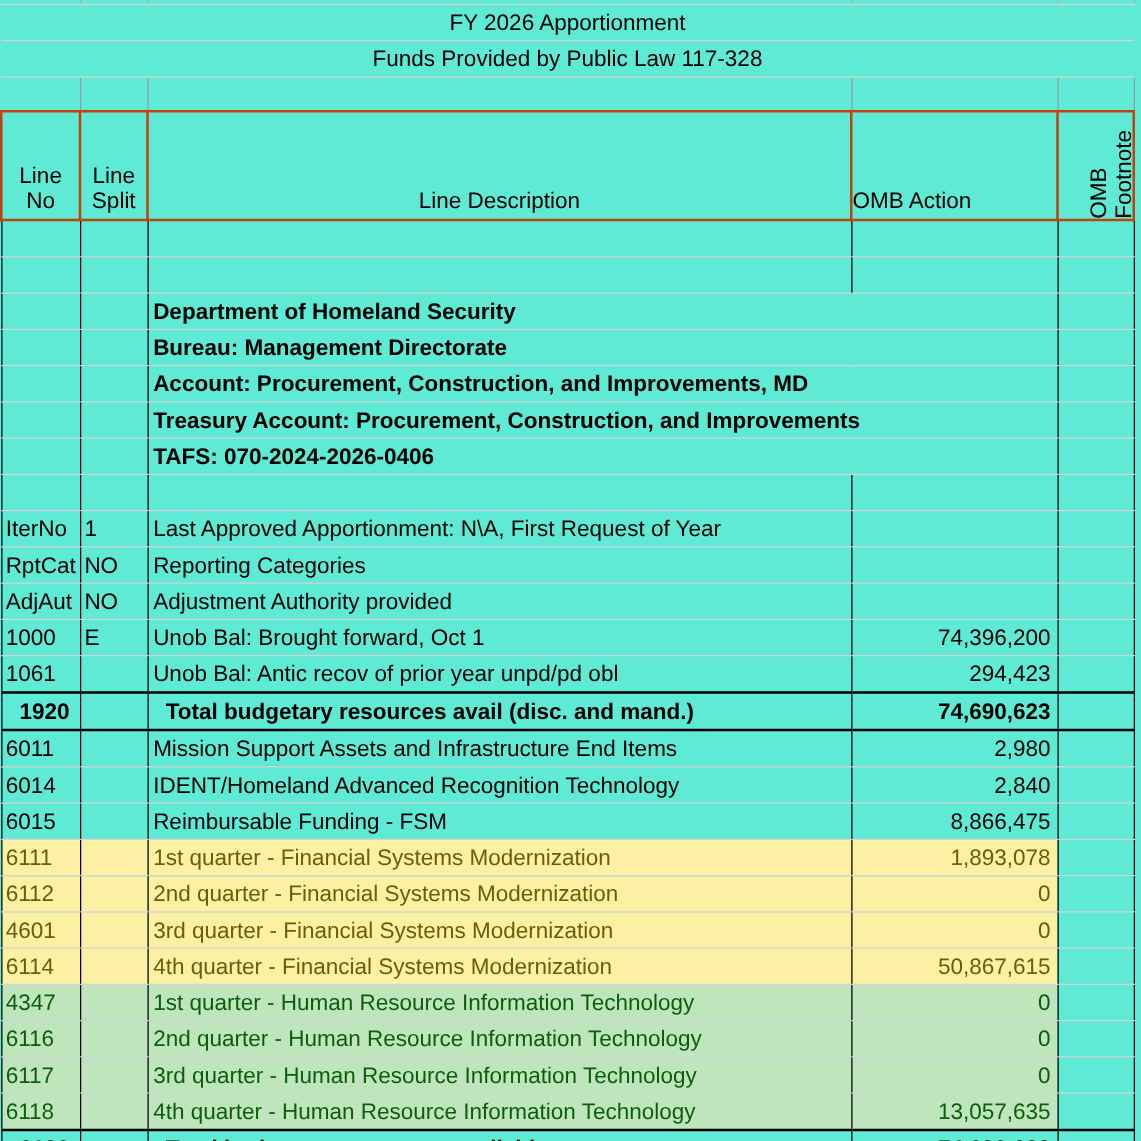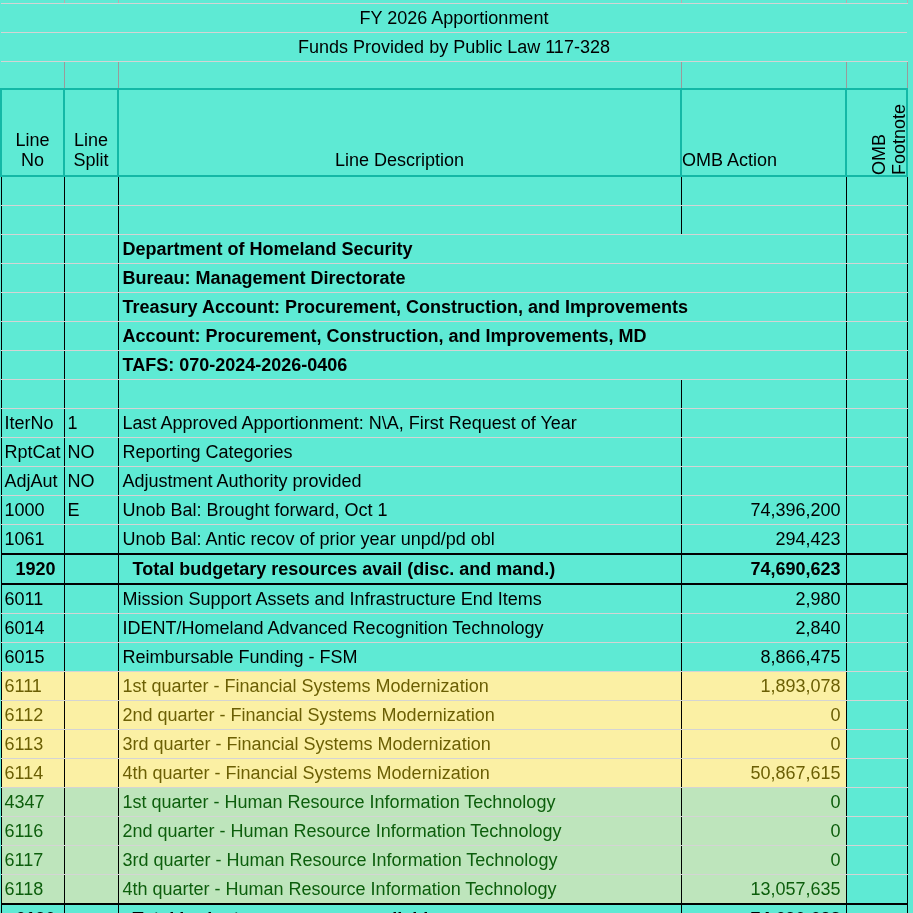--- a/index.html
+++ b/index.html
@@ -13,21 +13,21 @@
   .vl{border-left:1px solid #000;}
   
   tr.g td{border-bottom:1px solid #d4d4d4;}
   
   .gv{border-right:1px solid #9a9a9a;}
   .strip td{height:3px;border-bottom:1px solid #d4d4d4;}
   .strip .gv{border-right:1px solid #b0b0b0;}
   .titlerow td{text-align:center;border-bottom:1px solid #d4d4d4;height:28px;}
   .preheader td{height:26px;}
   
-  .hdr td{border:2px solid #14b8a6;vertical-align:bottom;text-align:center;
+  .hdr td{border:2px solid #c2410c;vertical-align:bottom;text-align:center;
           padding-bottom:5px;height:80px;white-space:pre-line;}
   .hdr td.acell{text-align:left;padding-right:7px;}
   .hdr td.fcell{vertical-align:middle;padding-bottom:0;}
   .rot{transform:rotate(-90deg);white-space:pre-line;line-height:20px;text-align:left;
        width:84px;margin:0 auto;}
   
   .no{padding-left:3px;}
   .split{padding-left:3px;}
   .desc{padding-left:4px;}
   .amount{text-align:right;padding-right:5px;}
@@ -112,27 +112,27 @@
   </tr>
   <tr class="g info">
     <td class="vl vb no"></td>
     <td class="vb split"></td>
     <td class="vb desc" colspan="2">Bureau: Management Directorate</td>
     <td class="vb"></td>
   </tr>
   <tr class="g info">
     <td class="vl vb no"></td>
     <td class="vb split"></td>
+    <td class="vb desc" colspan="2">Account: Procurement, Construction, and Improvements, MD</td>
+    <td class="vb"></td>
+  </tr>
+  <tr class="g info">
+    <td class="vl vb no"></td>
+    <td class="vb split"></td>
     <td class="vb desc" colspan="2">Treasury Account: Procurement, Construction, and Improvements</td>
-    <td class="vb"></td>
-  </tr>
-  <tr class="g info">
-    <td class="vl vb no"></td>
-    <td class="vb split"></td>
-    <td class="vb desc" colspan="2">Account: Procurement, Construction, and Improvements, MD</td>
     <td class="vb"></td>
   </tr>
   <tr class="g info">
     <td class="vl vb no"></td>
     <td class="vb split"></td>
     <td class="vb desc" colspan="2">TAFS: 070-2024-2026-0406</td>
     <td class="vb"></td>
   </tr>
 
   <tr class="g">
@@ -217,21 +217,21 @@
     <td class="vb"></td>
   </tr>
   <tr class="g yellow">
     <td class="vl vb no h">6112</td>
     <td class="vb split h"></td>
     <td class="vb desc h">2nd quarter - Financial Systems Modernization</td>
     <td class="vb amount h">0</td>
     <td class="vb"></td>
   </tr>
   <tr class="g yellow">
-    <td class="vl vb no h">6113</td>
+    <td class="vl vb no h">4601</td>
     <td class="vb split h"></td>
     <td class="vb desc h">3rd quarter - Financial Systems Modernization</td>
     <td class="vb amount h">0</td>
     <td class="vb"></td>
   </tr>
   <tr class="g yellow">
     <td class="vl vb no h">6114</td>
     <td class="vb split h"></td>
     <td class="vb desc h">4th quarter - Financial Systems Modernization</td>
     <td class="vb amount h">50,867,615</td>

